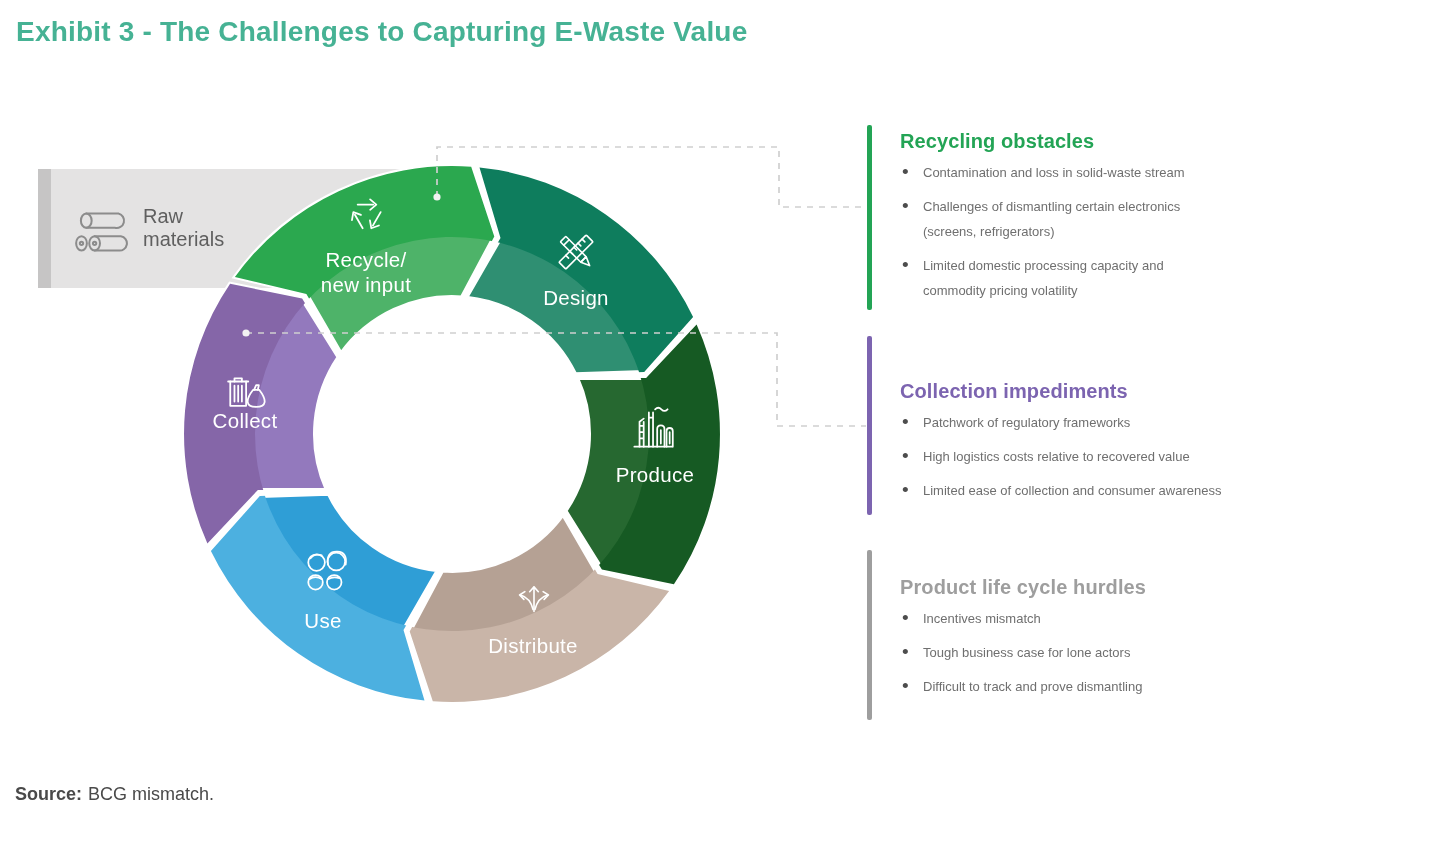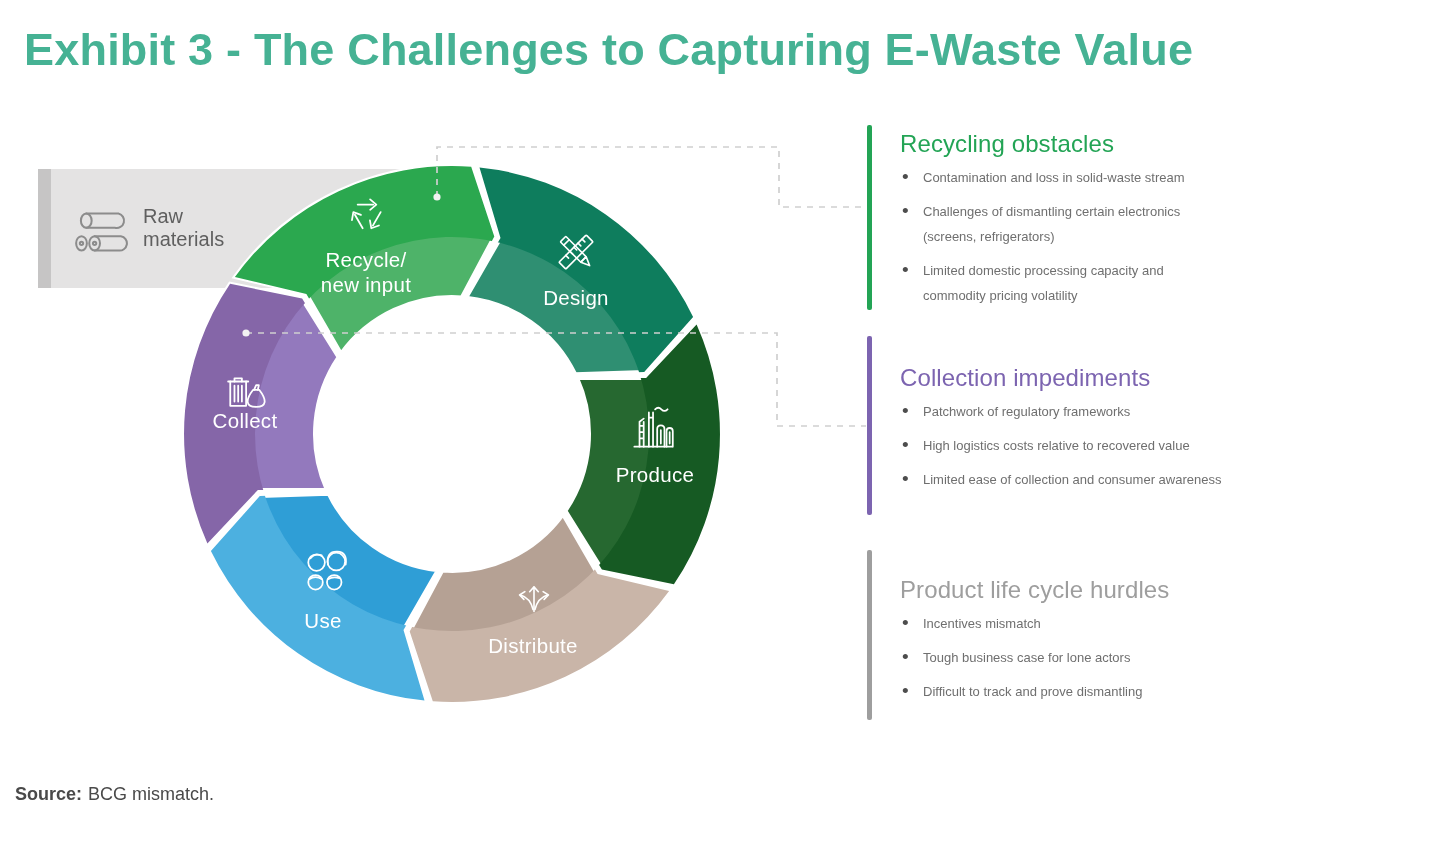--- a/index.html
+++ b/index.html
@@ -1,38 +1,38 @@
 <!DOCTYPE html>
 <html><head>
 <meta charset="utf-8">
 <style>
   html,body{margin:0;padding:0;background:#fff;}
   body{font-family:"Liberation Sans", sans-serif;}
   .stage{position:relative;width:1440px;height:848px;background:#fff;overflow:hidden;}
 
-  .title{position:absolute;left:16px;top:16px;margin:8px;font-size:45px;font-weight:700;letter-spacing:.2px;}
+  .title{position:absolute;left:16px;top:16px;margin:0;font-size:28px;font-weight:700;letter-spacing:.2px;}
 
   
   .rawbox{position:absolute;left:38px;top:169px;width:424px;height:119px;background:#E4E3E3;z-index:1;}
   .rawbar{position:absolute;left:0;top:0;width:13px;height:119px;background:#C6C5C5;}
   .rawicon{position:absolute;left:66px;top:198px;width:62px;height:62px;z-index:1;}
   .rawlabel{position:absolute;left:143px;top:205px;font-size:20px;line-height:23px;color:#5F5F5F;white-space:pre-line;z-index:1;}
 
   
   #ring{position:absolute;left:0;top:0;z-index:2;}
 
   
   .seg-label{position:absolute;transform:translate(-50%,-50%);color:#fff;font-size:20.5px;line-height:25px;text-align:center;white-space:pre-line;z-index:3;letter-spacing:.3px;}
   .seg-icon{position:absolute;transform:translate(-50%,-50%);z-index:3;}
   .seg-icon svg{display:block;}
 
   
   .panel{position:absolute;left:900px;width:512px;z-index:4;}
   .panel .pbar{position:absolute;left:-33px;width:5px;border-radius:2px;background:#999;}
-  .panel h2{margin:0 0 7px 0;font-size:24px;font-weight:400;letter-spacing:.1px;}
+  .panel h2{margin:0 0 7px 0;font-size:20px;font-weight:700;letter-spacing:.1px;}
   .panel ul{margin:0;padding:0;list-style:none;}
   .panel li{position:relative;padding-left:23px;margin:0 0 9px 0;font-size:13px;line-height:25px;color:#6F6F6F;white-space:pre-line;}
   .panel li::before{content:"\2022";position:absolute;left:2px;top:-1px;color:#4d4d4d;font-size:19px;}
   #panel-0{top:130px;} #panel-0 .pbar{top:-5px;height:185px;}
   #panel-1{top:364px;} #panel-1 .pbar{top:-28px;height:179px;}
   #panel-2{top:576px;} #panel-2 .pbar{top:-26px;height:170px;}
 
   .source{position:absolute;left:15px;top:784px;font-size:18px;color:#4A4A4A;}
   .source .src-label{font-weight:700;margin-right:6px;}
 </style>
@@ -210,21 +210,21 @@
     <ul>
         <li>Contamination and loss in solid-waste stream</li>
         <li>Challenges of dismantling certain electronics
 (screens, refrigerators)</li>
         <li>Limited domestic processing  capacity and
 commodity pricing volatility</li>
       </ul>
   </div>
   <div class="panel" id="panel-1">
     <span class="pbar" style="background: rgb(124, 100, 176);"></span>
-    <h2 style="color: rgb(124, 100, 176);">Collection impediments</h2>
+    <h2 style="color: rgb(124, 100, 176); margin-top: 16px;">Collection impediments</h2>
     <ul>
         <li>Patchwork of regulatory frameworks</li>
         <li>High logistics costs relative to recovered value</li>
         <li>Limited ease of collection and consumer awareness</li>
       </ul>
   </div>
   <div class="panel" id="panel-2">
     <span class="pbar" style="background: rgb(158, 158, 158);"></span>
     <h2 style="color: rgb(158, 158, 158);">Product life cycle hurdles</h2>
     <ul>

